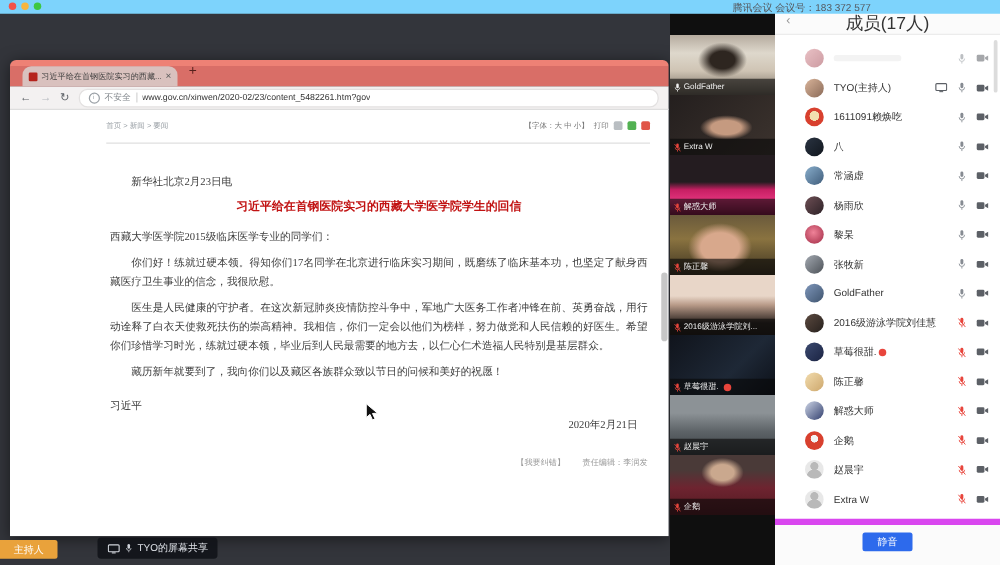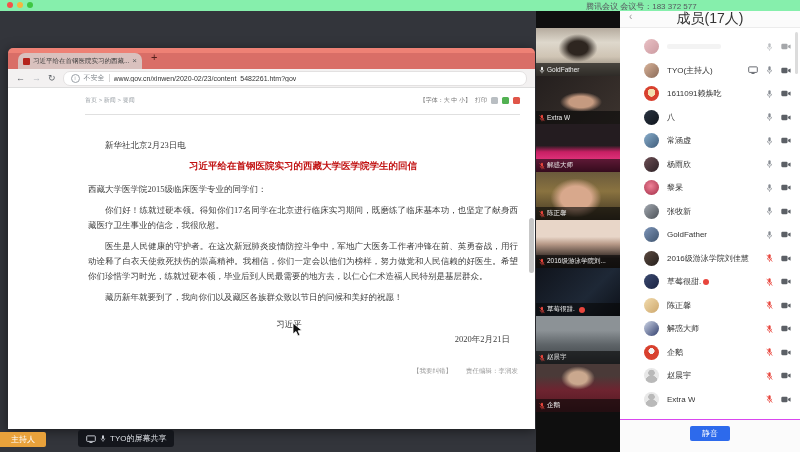--- a/index.html
+++ b/index.html
@@ -1,20 +1,20 @@
 <!DOCTYPE html>
 <html><head>
 <meta charset="utf-8">
 <style>
   html,body{margin:0;padding:0;width:800px;height:452px;overflow:hidden;
     background:#2e3036;font-family:"Liberation Sans",sans-serif;}
   .app{position:relative;width:800px;height:452px;}
 
   
-  .titlebar{position:absolute;left:0;top:0;width:800px;height:11px;background:#86efac;z-index:40;}
+  .titlebar{position:absolute;left:0;top:0;width:800px;height:11px;background:#7dd3fc;z-index:40;}
   .lights{position:absolute;left:7px;top:2px;display:flex;gap:4px;}
   .light{width:6px;height:6px;border-radius:50%;}
   .light.r{background:#f4524a}.light.y{background:#f6b53e}.light.g{background:#3ec742}
   .tb-title{position:absolute;left:586px;top:1px;font-size:8px;color:#55585e;white-space:nowrap;}
 
   
   .stage{position:absolute;left:0;top:11px;width:620px;height:441px;background:#33353b;}
 
   
   .browser{position:absolute;left:8px;top:48px;width:527px;height:381px;border-radius:5px 5px 0 0;
@@ -43,21 +43,21 @@
   .crumb{font-size:6px;color:#9aa0a6;}
   .tools{display:flex;align-items:center;gap:4px;font-size:6px;color:#777;}
   .share-ic{width:7px;height:7px;border-radius:1.5px;}
   .share-ic.gray{background:#b9bec2}.share-ic.green{background:#52b152}.share-ic.red{background:#e05548}
   .divider{position:absolute;left:77px;right:15px;top:26px;height:1px;background:#e0e0e0;}
   .article{position:absolute;left:80px;right:17px;top:50px;font-family:"Liberation Serif",serif;
     color:#3d3d3d;font-size:8.5px;line-height:15px;}
   .dateline{text-indent:2em;}
   .art-title{text-align:center;color:#c11212;font-weight:bold;font-size:9.5px;margin:6px 0 8px;}
   p.body{text-indent:2em;text-align:justify;margin:6px 0;}
-  .sig{text-align:center;padding-right:28px;margin-top:12px;}
+  .sig{text-align:left;padding-right:28px;margin-top:12px;}
   .sigdate{text-align:right;padding-right:8px;}
   .meta{display:flex;justify-content:flex-end;gap:14px;font-size:6.5px;color:#999;
     margin-top:16px;font-family:"Liberation Sans",sans-serif;}
   .pg-scroll{position:absolute;right:1px;top:130px;width:5px;height:55px;background:#c7c7c7;border-radius:2.5px;}
 
   
   .filmstrip{position:absolute;left:536px;top:11px;width:84px;height:441px;background:#0f0f0f;z-index:6;}
   .tiles{position:absolute;top:17px;left:0;}
   .tile{position:relative;width:84px;height:48px;overflow:hidden;}
   .tile-label{position:absolute;left:0;right:0;bottom:0;height:13px;background:rgba(8,8,8,.62);
@@ -89,21 +89,21 @@
     radial-gradient(circle at 50% 33%,#b9b9b9 0 3px,rgba(0,0,0,0) 3.5px),
     radial-gradient(circle at 50% 92%,#b9b9b9 0 6px,rgba(0,0,0,0) 6.5px),#e8e8e8;}
   .mname{font-size:8px;color:#333;margin-left:8px;white-space:nowrap;overflow:hidden;max-width:95px;}
   .smudge{display:inline-block;width:54px;height:5px;background:#eaeaea;border-radius:2px;margin-left:8px;}
   .ricons{position:absolute;right:9px;display:flex;align-items:center;gap:8px;}
   .mrow .mic{width:7px;height:10px;color:#868b92;}
   .mrow .mic.muted{color:#e8453c;}
   .mrow .cam{width:10px;height:7px;color:#5c6066;}
   .mrow .mon{width:10px;height:8px;color:#5c6066;display:none;}
   .mrow.partial{opacity:.55;}
-  .m-foot{position:absolute;left:0;right:0;bottom:0;height:32px;background:#fbfbfb;border-top:1px solid #d946ef;
+  .m-foot{position:absolute;left:0;right:0;bottom:0;height:32px;background:#fbfbfb;border-top:5px solid #d946ef;
     display:flex;justify-content:center;}
   .mute-btn{margin-top:6px;width:40px;height:15px;background:#2d6aec;color:#fff;border:none;border-radius:2px;
     font-size:8px;font-family:"Liberation Sans",sans-serif;display:flex;align-items:center;justify-content:center;}
 
   
   .host-badge{position:absolute;left:0;top:432px;width:46px;height:15px;background:#e9a23b;color:#fff;
     font-size:8px;display:flex;align-items:center;justify-content:center;z-index:20;border-radius:0 2px 2px 0;}
   .share-pill{position:absolute;left:78px;top:430px;height:17px;background:rgba(16,18,24,.88);border-radius:3px;
     display:flex;align-items:center;gap:4px;padding:0 8px;color:#dde0e6;font-size:8px;z-index:20;justify-content:flex-end;}
   .share-pill .mon{width:10px;height:8px;color:#cfd3da;}

